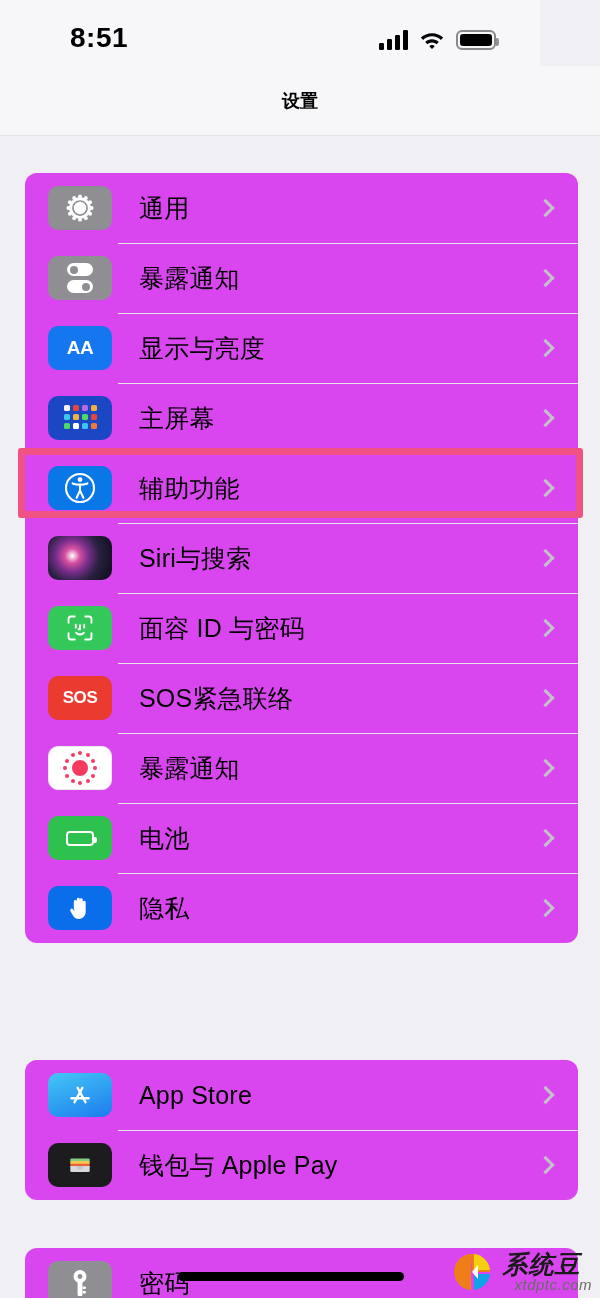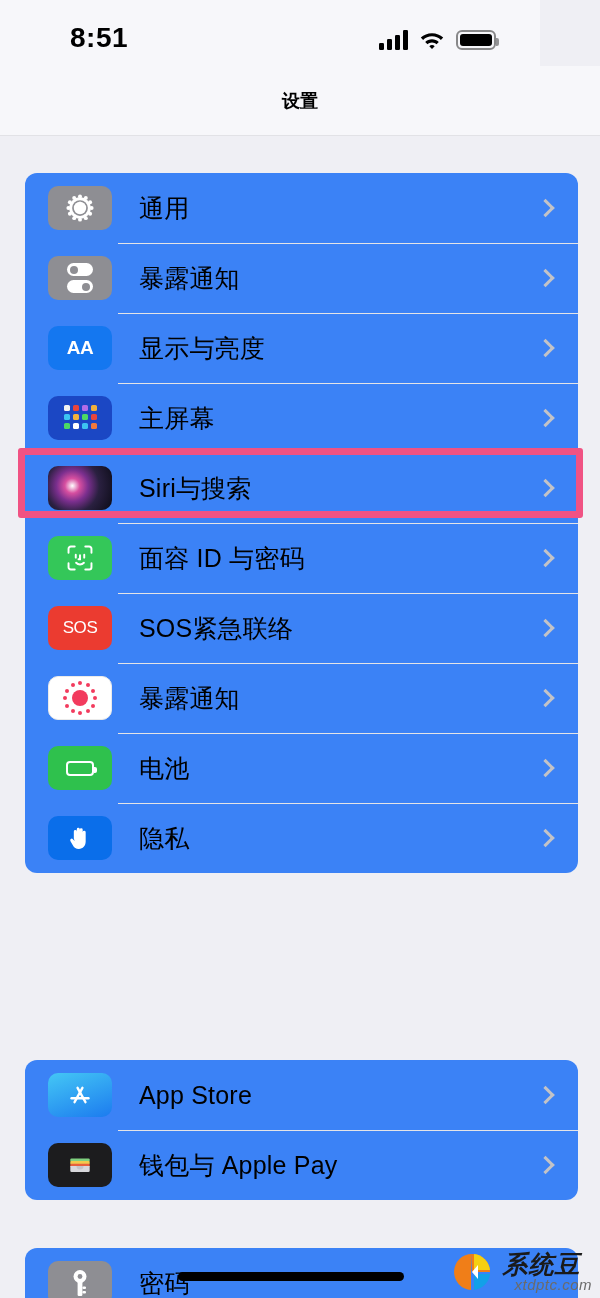--- a/index.html
+++ b/index.html
@@ -47,21 +47,21 @@
     background: #F7F7FA; border-bottom: 1px solid #E2E2E6;
     display: flex; align-items: center; justify-content: center;
   }
   .nav-title { font-size: 18px; font-weight: 700; color: #000; }
 
   
   .content { position: absolute; top: 137px; left: 0; width: 600px; height: 1161px; background: #EFEFF4; }
 
   .card {
     position: absolute; left: 25px; width: 553px;
-    background: #3b82f6; border-radius: 12px; overflow: hidden; text-align: right;
+    background: #d946ef; border-radius: 12px; overflow: hidden; text-align: right;
   }
   #card-0 { top: 36px; }
   #card-1 { top: 923px; }
   #card-2 { top: 1111px; }
 
   .row {
     position: relative; display: flex; align-items: center;
     height: 70px; padding-left: 23px;
   }
   .row + .row::before {
@@ -111,21 +111,21 @@
 
   .gear-g { width: 30px; height: 30px; }
   .toggles { width: 26px; height: 30px; display: flex; flex-direction: column; gap: 4px; }
   .tg { width: 26px; height: 13px; border-radius: 7px; background: #fff; position: relative; }
   .tg i { position: absolute; top: 2.5px; width: 8px; height: 8px; border-radius: 50%; background: #8E8E93; }
   .tg.l i { left: 3px; }
   .tg.r i { right: 3px; }
   .aa-text { color: #fff; font-size: 19px; font-weight: 700; letter-spacing: -0.5px; }
   .dotgrid { width: 32px; height: 26px; display: grid; grid-template-columns: repeat(4, 6px); grid-template-rows: repeat(3, 6px); gap: 3px; }
   .dotgrid i { display: block; width: 6px; height: 6px; border-radius: 1.6px; }
-  .sos-text { color: #fff; font-size: 17px; font-weight: 400; letter-spacing: -0.4px; }
+  .sos-text { color: #fff; font-size: 17px; font-weight: 700; letter-spacing: -0.4px; }
   .expo-wrap { position: relative; width: 34px; height: 34px; }
   .expo-core { position: absolute; left: 9px; top: 9px; width: 16px; height: 16px; border-radius: 50%; background: #F23B5E; }
   .expo-wrap i { position: absolute; width: 4px; height: 4px; border-radius: 50%; background: #F23B5E; }
   .battbody { width: 28px; height: 15px; border: 2.4px solid #fff; border-radius: 4px; position: relative; }
   .battbody::after { content:""; position: absolute; right: -5px; top: 4px; width: 3px; height: 6px; background: #fff; border-radius: 0 2px 2px 0; }
   .key-ic { width: 22px; height: 30px; }
 
   
   .home-ind {
     position: absolute; left: 178px; top: 1272px;
@@ -249,20 +249,32 @@
             <i style="background:#4CD964"></i>
               <i style="background:#FFFFFF"></i>
               <i style="background:#3CC4F2"></i>
               <i style="background:#F2793C"></i>
           </div>
         </div>
         <div class="row-label">主屏幕</div>
         <span class="chev"></span>
       </div>
 
+      <div class="row">
+        <div class="row-icon ic-acc">
+          <svg viewBox="0 0 34 34" width="34" height="34">
+              <circle cx="17" cy="17" r="14" fill="none" stroke="#fff" stroke-width="2.1"></circle>
+              <circle cx="17" cy="8.6" r="2.4" fill="#fff"></circle>
+              <path d="M9.6 12.4c2.3.9 4.8 1.4 7.4 1.4s5.1-.5 7.4-1.4" stroke="#fff" stroke-width="2.1" fill="none" stroke-linecap="round"></path>
+              <path d="M17 13.2v6.4m0 0l-3.4 7.2M17 19.6l3.4 7.2" stroke="#fff" stroke-width="2.1" fill="none" stroke-linecap="round"></path>
+            </svg>
+        </div>
+        <div class="row-label">辅助功能</div>
+        <span class="chev"></span>
+      </div>
 
 
       <div class="row">
         <div class="row-icon ic-siri"></div>
         <div class="row-label">Siri与搜索</div>
         <span class="chev"></span>
       </div>
 
       <div class="row">
         <div class="row-icon ic-face">

